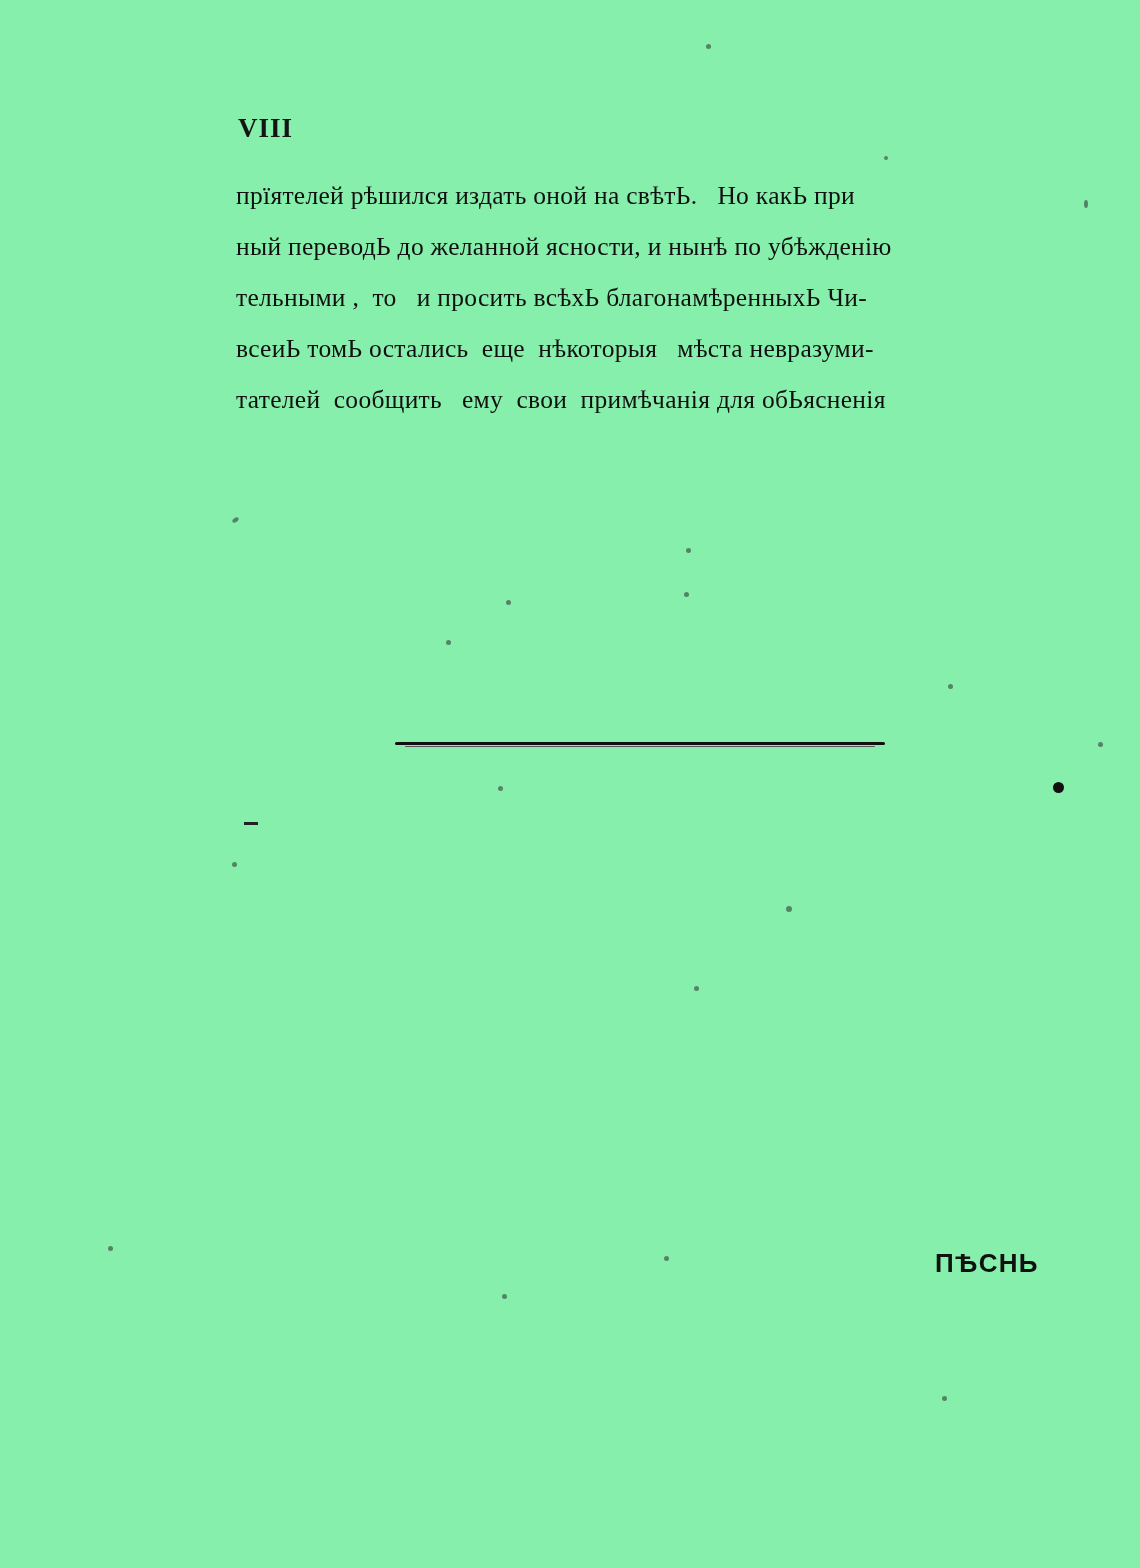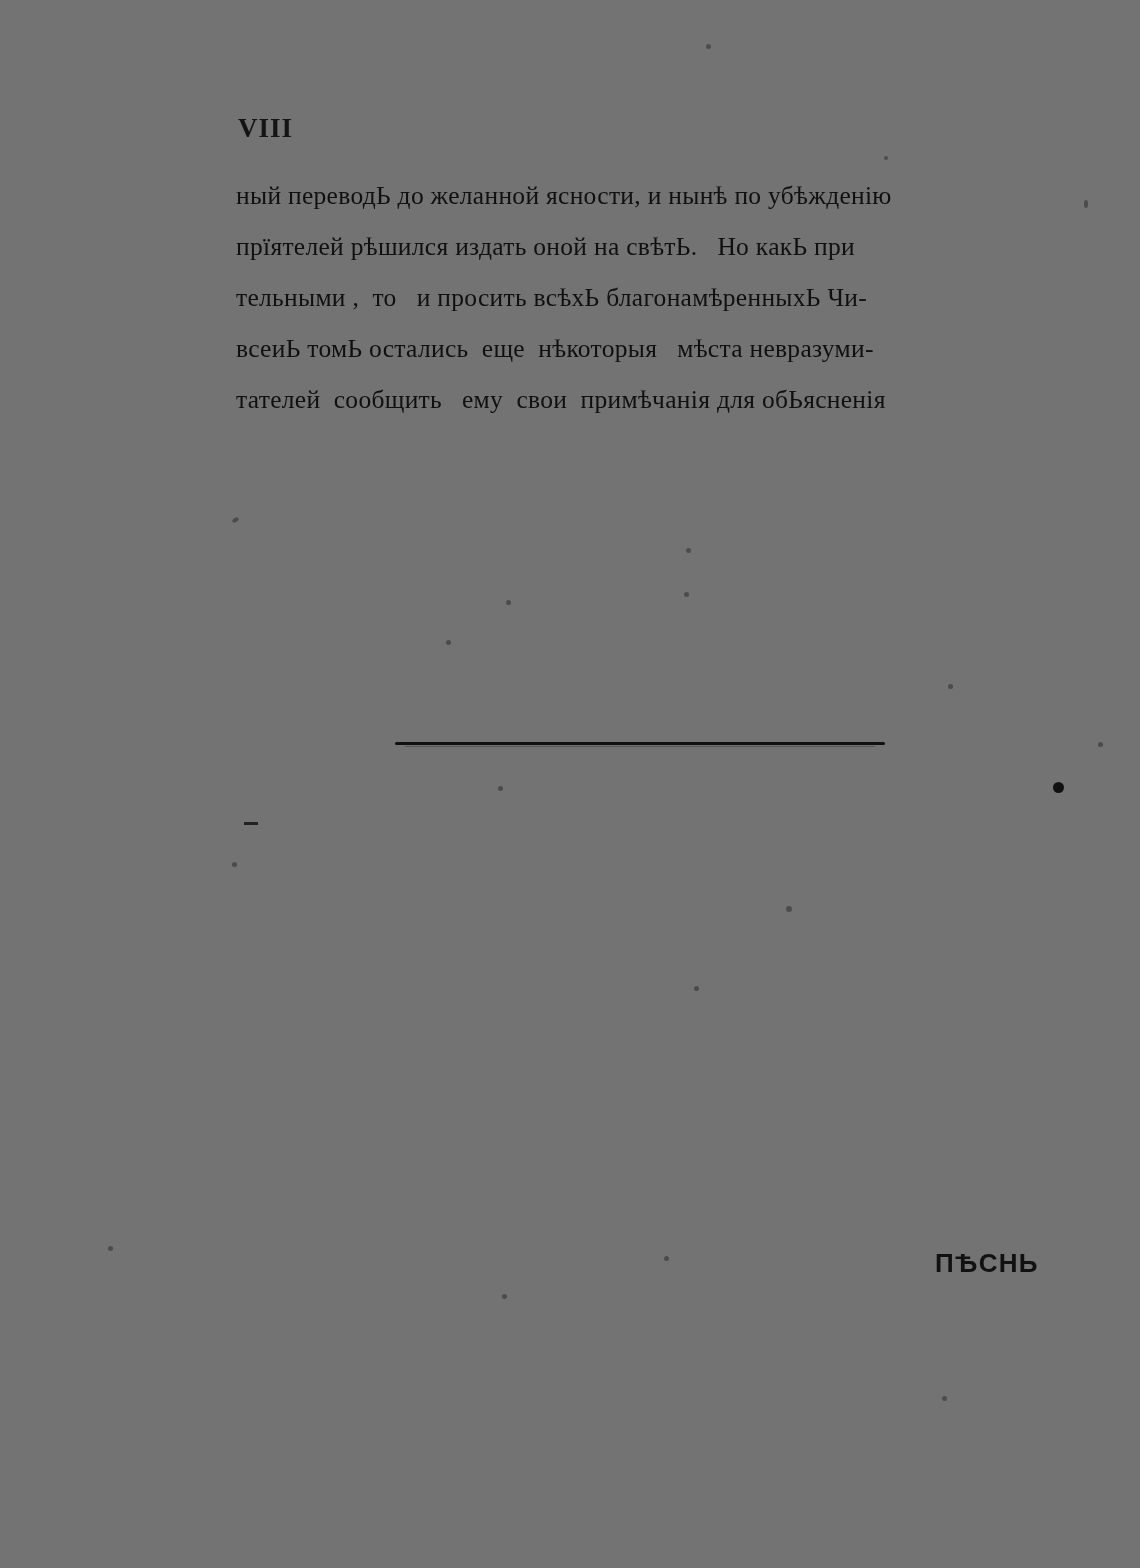--- a/index.html
+++ b/index.html
@@ -7,21 +7,21 @@
     padding: 0;
     background: #ffffff;
   }
   body {
     font-family: "Liberation Serif", serif;
   }
   .page {
     position: relative;
     width: 1140px;
     height: 1568px;
-    background: #737373;
+    background: #86efac;
     overflow: hidden;
   }
   
   .speck {
     position: absolute;
     background: #2b2b2b;
     border-radius: 50%;
     opacity: .55;
   }
   .page-number {
@@ -123,24 +123,24 @@
   <div class="speck" style="left:108px;  top:1246px; width:5px; height:5px;"></div>
   <div class="speck" style="left:502px;  top:1294px; width:5px; height:5px;"></div>
   <div class="speck" style="left:942px;  top:1396px; width:5px; height:5px;"></div>
   <div class="speck" style="left:664px;  top:1256px; width:5px; height:5px;"></div>
   <div class="tick" style="left:244px;  top:822px; width:14px; height:3px;"></div>
 
   <div class="page-number">VIII</div>
 
   <div class="body-text">
     <div class="line just">
-      <span>ный переводЬ до желанной ясности, и нынѣ по убѣжденію</span>
+      <span>прїятелей рѣшился издать оной на свѣтЬ.   Но какЬ при</span>
     </div>
     <div class="line just">
-      <span>прїятелей рѣшился издать оной на свѣтЬ.   Но какЬ при</span>
+      <span>ный переводЬ до желанной ясности, и нынѣ по убѣжденію</span>
     </div>
     <div class="line just">
       <span>тельными ,  то   и просить всѣхЬ благонамѣренныхЬ Чи-</span>
     </div>
     <div class="line just">
       <span>всеиЬ томЬ остались  еще  нѣкоторыя   мѣста невразуми-</span>
     </div>
     <div class="line just">
       <span>тателей  сообщить   ему  свои  примѣчанія для обЬясненія</span>
     </div>

